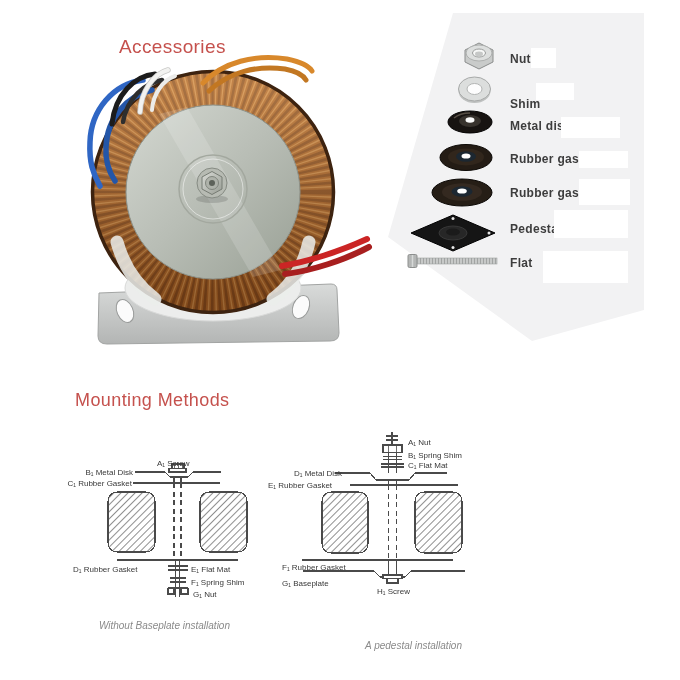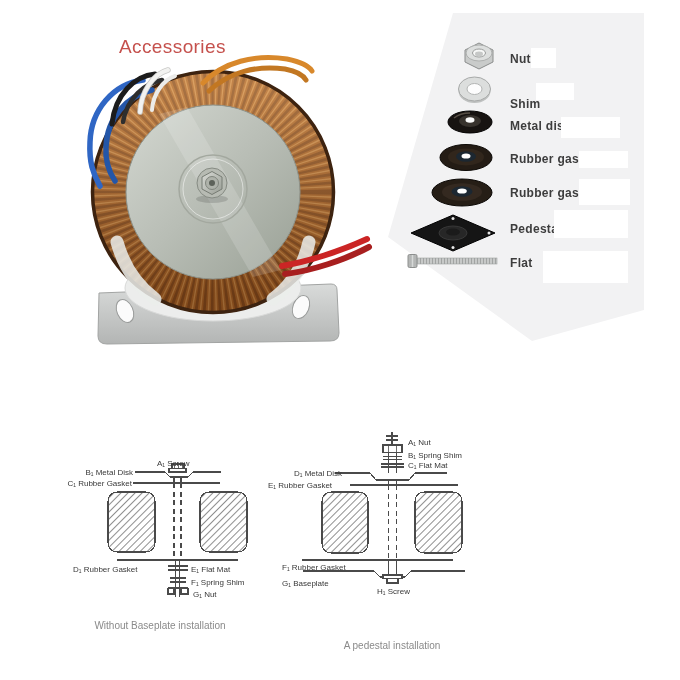--- a/index.html
+++ b/index.html
@@ -5,32 +5,33 @@
   html,body{margin:0;padding:0;background:#fff;}
   #page{position:relative;width:644px;height:680px;background:#ffffff;overflow:hidden;
         font-family:"Liberation Sans","DejaVu Sans",sans-serif;}
   .abs{position:absolute;}
   
   #swoosh{left:0;top:0;width:680px;height:680px;background:#f2f2f3;
           clip-path:polygon(453px 13px,680px 13px,680px 300px,532px 341px,388px 237px);}
   .title{color:#c5514d;font-size:19px;letter-spacing:.4px;}
   .acc-label{font-size:12px;color:#3d3d3d;letter-spacing:.3px;white-space:nowrap;font-weight:bold;}
   .blank{background:#ffffff;}
-  .caption{font-size:10px;color:#8a8a8a;text-align:center;white-space:nowrap;}
+  .caption{font-size:10px;color:#8a8a8a;text-align:right;white-space:nowrap;font-style:italic;}
   svg text{font-family:"Liberation Sans","DejaVu Sans",sans-serif;font-size:8px;fill:#383838;}
   .diag{shape-rendering:crispEdges;}
 </style>
 </head>
 <body>
 
 <div id="page">
 
   <div id="swoosh" class="abs"></div>
 
   <div class="abs title" style="left:119px;top:36px;">Accessories</div>
+  <div class="abs title" style="left:75px;top:390px;font-size:18px;">Mounting Methods</div>
 
   <svg class="abs" style="left:55px;top:50px;" width="330" height="305" viewBox="0 0 330 305">
     <defs>
       <linearGradient id="plateG" x1="0" y1="0" x2="0" y2="1">
         <stop offset="0" stop-color="#d9dbda"></stop>
           <stop offset="1" stop-color="#b3b5b4"></stop>
       </linearGradient>
       <linearGradient id="discG" x1="0" y1="0" x2="1" y2="1">
         <stop offset="0" stop-color="#d4d8d1"></stop>
           <stop offset=".5" stop-color="#b8bdb5"></stop>

